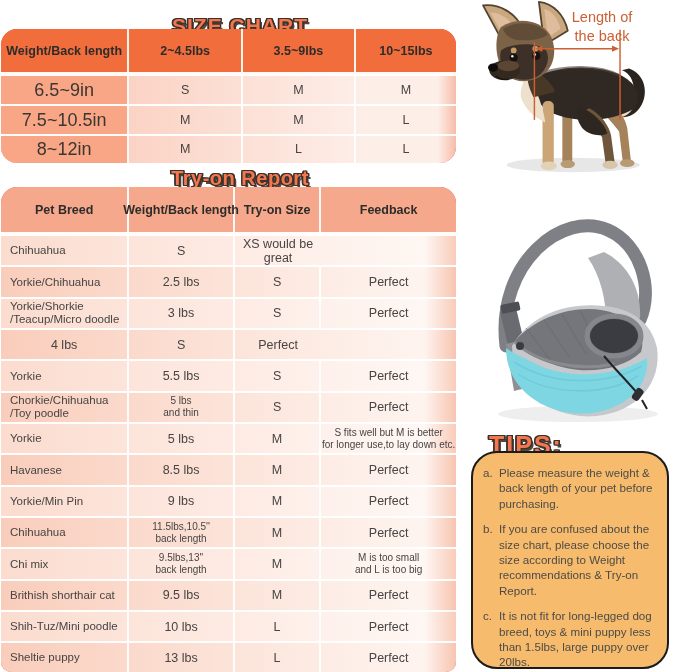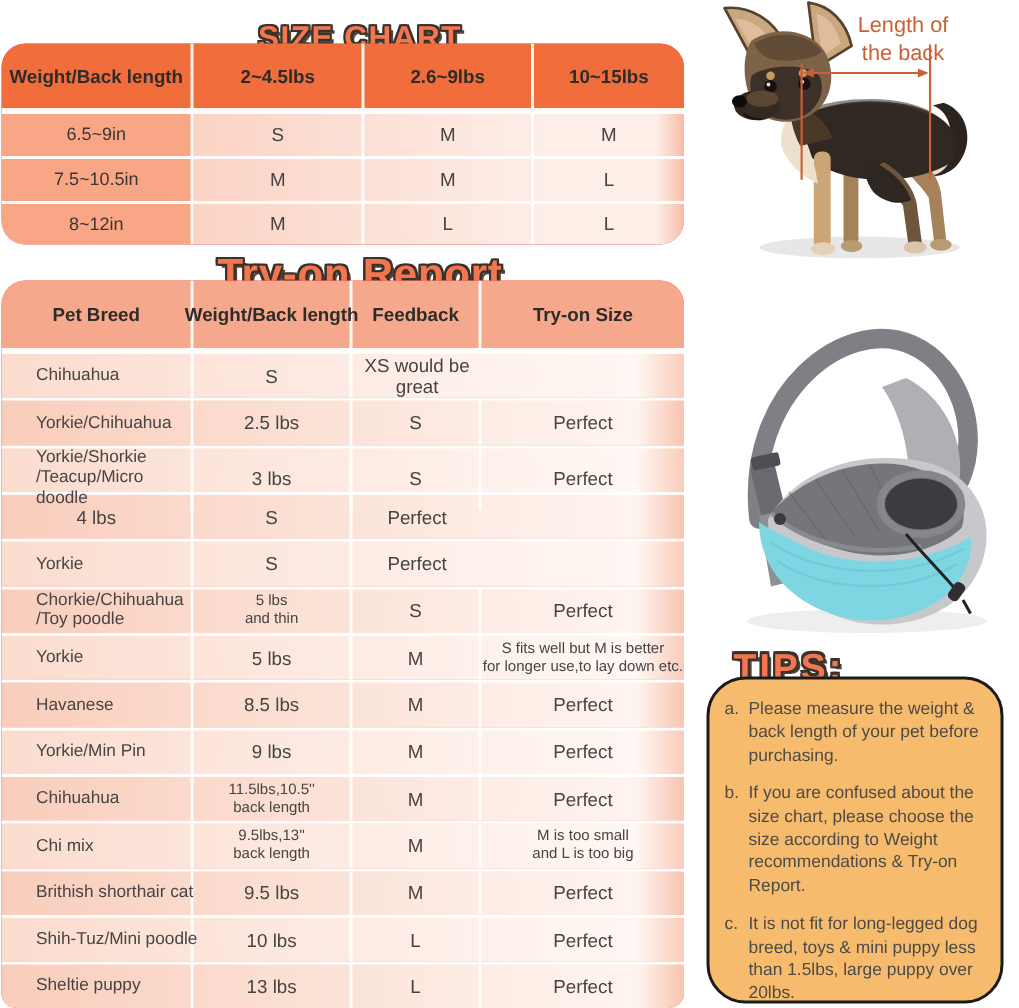--- a/index.html
+++ b/index.html
@@ -11,21 +11,21 @@
   .bubble-title{
     position:absolute;margin:12px;font-weight:800;color:#F4764F;letter-spacing:.5px;
     text-shadow:
       -1.4px -1.4px 0 #3A332D, 1.4px -1.4px 0 #3A332D,
       -1.4px  1.4px 0 #3A332D, 1.4px  1.4px 0 #3A332D,
       -1.4px 0 0 #3A332D, 1.4px 0 0 #3A332D,
       0 -1.4px 0 #3A332D, 0 1.4px 0 #3A332D,
       2.6px 2.6px 0 #55453A;
   }
   .title-size{top:2px;left:0;width:456px;text-align:center;font-size:21px;letter-spacing:1px;}
-  .title-tryon{top:155px;left:0;width:456px;text-align:center;font-size:28px;}
+  .title-tryon{top:155px;left:0;width:456px;text-align:center;font-size:20px;}
   .title-tips{top:419px;left:21px;font-size:25px;letter-spacing:2px;}
 
   
   .table{position:absolute;left:1px;width:455px;overflow:hidden;background:#ef4444;}
   #size-table{top:29px;border-radius:16px;}
   #tryon-table{top:187px;height:485px;border-radius:16px 16px 10px 10px;}
 
   .t-header,.t-row{display:grid;}
   #size-table .t-header,#size-table .t-row{grid-template-columns:28.2% 25% 24.8% 22%;}
   #tryon-table .t-header,#tryon-table .t-row{grid-template-columns:28.2% 23.2% 19% 29.6%;}
@@ -38,22 +38,22 @@
   #tryon-table .t-row:nth-child(even){background:linear-gradient(90deg,#F9CDBB 0%,#FDEBE3 68%,#FEF4EF 93%,#F8C4B0 100%);}
 
   .t-row{border-top:2px solid rgba(255,255,255,.95);}
   .t-header{border-bottom:2px solid rgba(255,255,255,.95);}
   .cell{
     display:flex;align-items:center;justify-content:center;text-align:center;
     font-size:12.5px;color:#474443;white-space:pre-line;line-height:1.12;box-sizing:border-box;
   }
   .cell:not(:last-child){border-right:2px solid rgba(255,255,255,.92);}
   .hcell{font-weight:600;font-size:12.5px;color:#2E2C2B;white-space:nowrap;}
-  #size-table .t-row .c0{background:#F8A686;color:#3C3631;font-size:12px;}
-  #tryon-table .t-row .c0{justify-content:flex-start;text-align:left;padding-left:23px;font-size:11.5px;white-space:nowrap;}
+  #size-table .t-row .c0{background:#F8A686;color:#3C3631;font-size:18px;}
+  #tryon-table .t-row .c0{justify-content:flex-start;text-align:left;padding-left:9px;font-size:11.5px;white-space:nowrap;}
   #tryon-table .t-row .c0.small{white-space:pre-line;}
   .cell.small{font-size:10px;line-height:1.2;}
 
   
   .right{position:absolute;left:456px;top:0;width:223px;height:672px;}
   .dog-wrap{position:absolute;top:0;left:0;width:201px;height:196px;}
   .dog-wrap svg{position:absolute;inset:0;}
   .measure-label{
     position:absolute;top:8px;left:92px;width:108px;text-align:center;
     font-size:14.5px;line-height:1.28;color:#CC5F33;white-space:pre-line;
@@ -73,21 +73,21 @@
 <body>
 
 <div class="canvas">
 
   <h1 class="bubble-title title-size">SIZE CHART</h1>
 
   <div class="table" id="size-table">
     <div class="t-header">
         <div class="cell hcell c0">Weight/Back length</div>
         <div class="cell hcell">2~4.5lbs</div>
-        <div class="cell hcell">2.6~9lbs</div>
+        <div class="cell hcell">3.5~9lbs</div>
         <div class="cell hcell">10~15lbs</div>
       </div>
     <div class="t-body">
         <div class="t-row">
           <div class="cell c0">6.5~9in</div>
           <div class="cell">S</div>
           <div class="cell">M</div>
           <div class="cell">M</div>
         </div>
         <div class="t-row">
@@ -104,22 +104,22 @@
         </div>
       </div>
   </div>
 
   <h2 class="bubble-title title-tryon">Try-on Report</h2>
 
   <div class="table" id="tryon-table">
     <div class="t-header">
         <div class="cell hcell c0">Pet Breed</div>
         <div class="cell hcell">Weight/Back length</div>
+        <div class="cell hcell">Try-on Size</div>
         <div class="cell hcell">Feedback</div>
-        <div class="cell hcell">Try-on Size</div>
       </div>
     <div class="t-body">
         <div class="t-row">
           <div class="cell c0">Chihuahua</div>
           <div class="cell">S</div>
           <div class="cell">XS would be great</div>
         </div>
         <div class="t-row">
           <div class="cell c0">Yorkie/Chihuahua</div>
           <div class="cell">2.5 lbs</div>
@@ -133,20 +133,21 @@
           <div class="cell">S</div>
           <div class="cell">Perfect</div>
         </div>
         <div class="t-row">
           <div class="cell">4 lbs</div>
           <div class="cell">S</div>
           <div class="cell">Perfect</div>
         </div>
         <div class="t-row">
           <div class="cell c0">Yorkie</div>
+          <div class="cell">5.5 lbs</div>
           <div class="cell">S</div>
           <div class="cell">Perfect</div>
         </div>
         <div class="t-row">
           <div class="cell c0 small">Chorkie/Chihuahua
 /Toy poodle</div>
           <div class="cell small">5 lbs
 and thin</div>
           <div class="cell">S</div>
           <div class="cell">Perfect</div>

